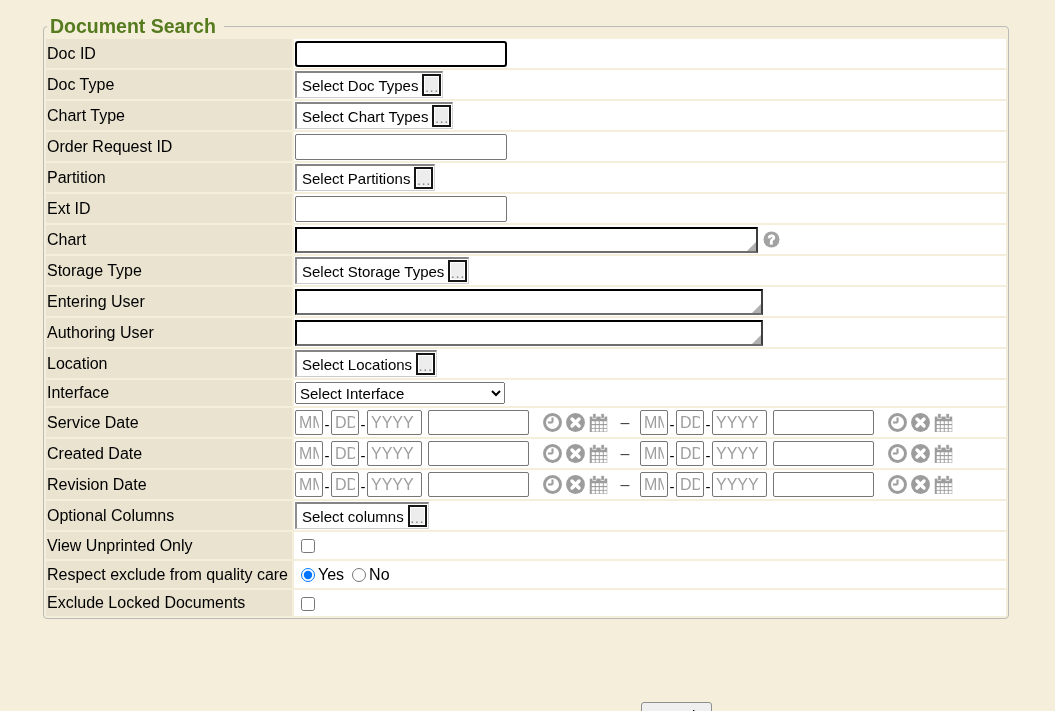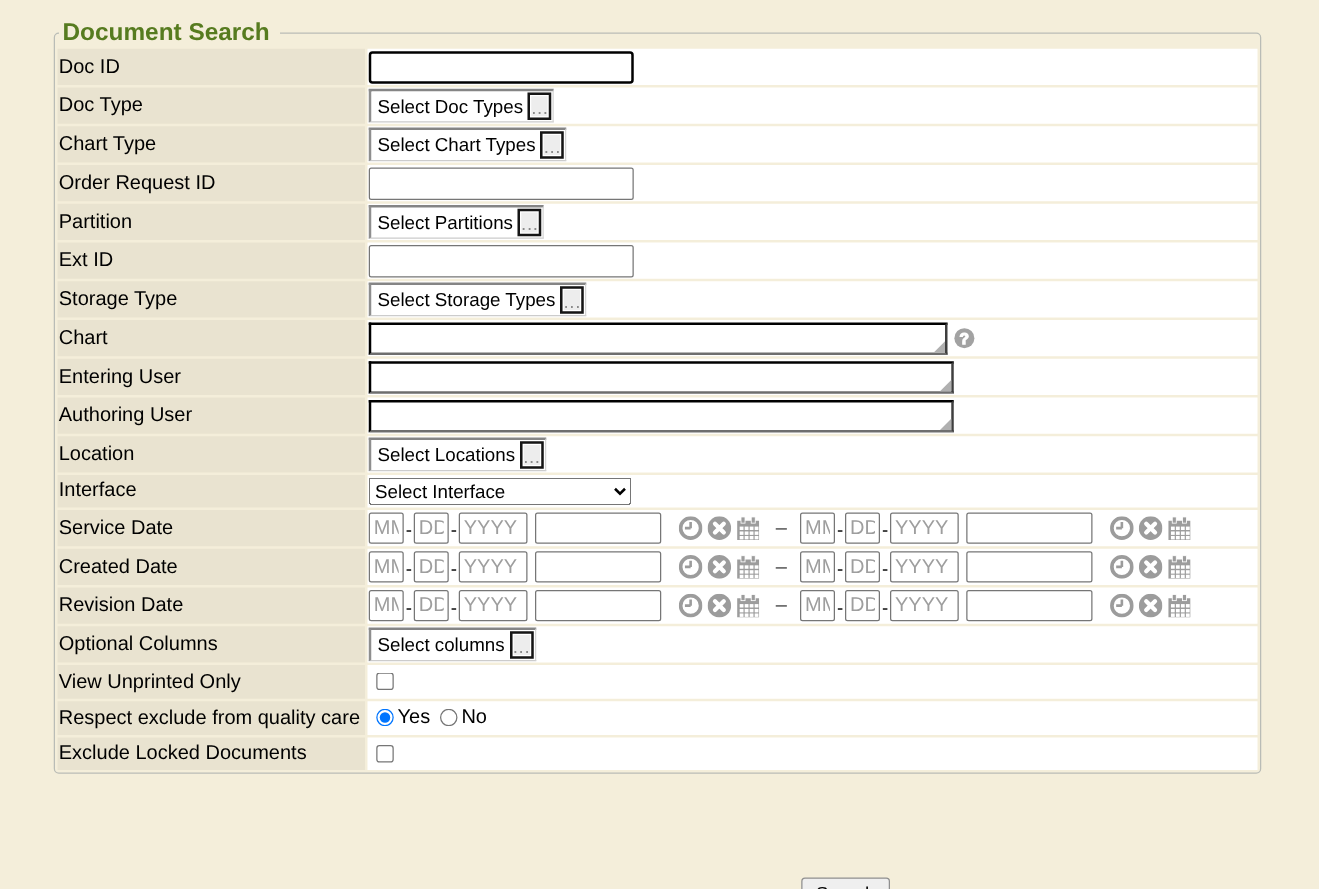--- a/index.html
+++ b/index.html
@@ -74,32 +74,32 @@
           <td class="v"><span class="picker">
               <span>Select Partitions</span>
               <span class="dots">...</span>
             </span></td>
         </tr>
 <tr class="r29">
           <td class="l">Ext ID</td>
           <td class="v"><input class="tin" style=""></td>
         </tr>
 <tr class="r29">
-          <td class="l">Storage Type</td>
-          <td class="v"><span class="picker">
-              <span>Select Storage Types</span>
-              <span class="dots">...</span>
-            </span></td>
-        </tr>
-<tr class="r29">
           <td class="l">Chart</td>
           <td class="v"><span class="ta" style="width:463px;"><span class="grip"></span></span><svg class="q" width="17" height="17" viewBox="0 0 17 17">
               <circle cx="8.5" cy="8.5" r="8" fill="#a2a2a2"></circle>
               <text x="8.5" y="13" font-size="12.5" font-weight="bold" fill="#fff" stroke="#fff" stroke-width="1" text-anchor="middle" font-family="Liberation Sans">?</text>
             </svg></td>
+        </tr>
+<tr class="r29">
+          <td class="l">Storage Type</td>
+          <td class="v"><span class="picker">
+              <span>Select Storage Types</span>
+              <span class="dots">...</span>
+            </span></td>
         </tr>
 <tr class="r29">
           <td class="l">Entering User</td>
           <td class="v"><span class="ta" style="width:468px;"><span class="grip"></span></span></td>
         </tr>
 <tr class="r29">
           <td class="l">Authoring User</td>
           <td class="v"><span class="ta" style="width:468px;"><span class="grip"></span></span></td>
         </tr>
 <tr class="r29">

